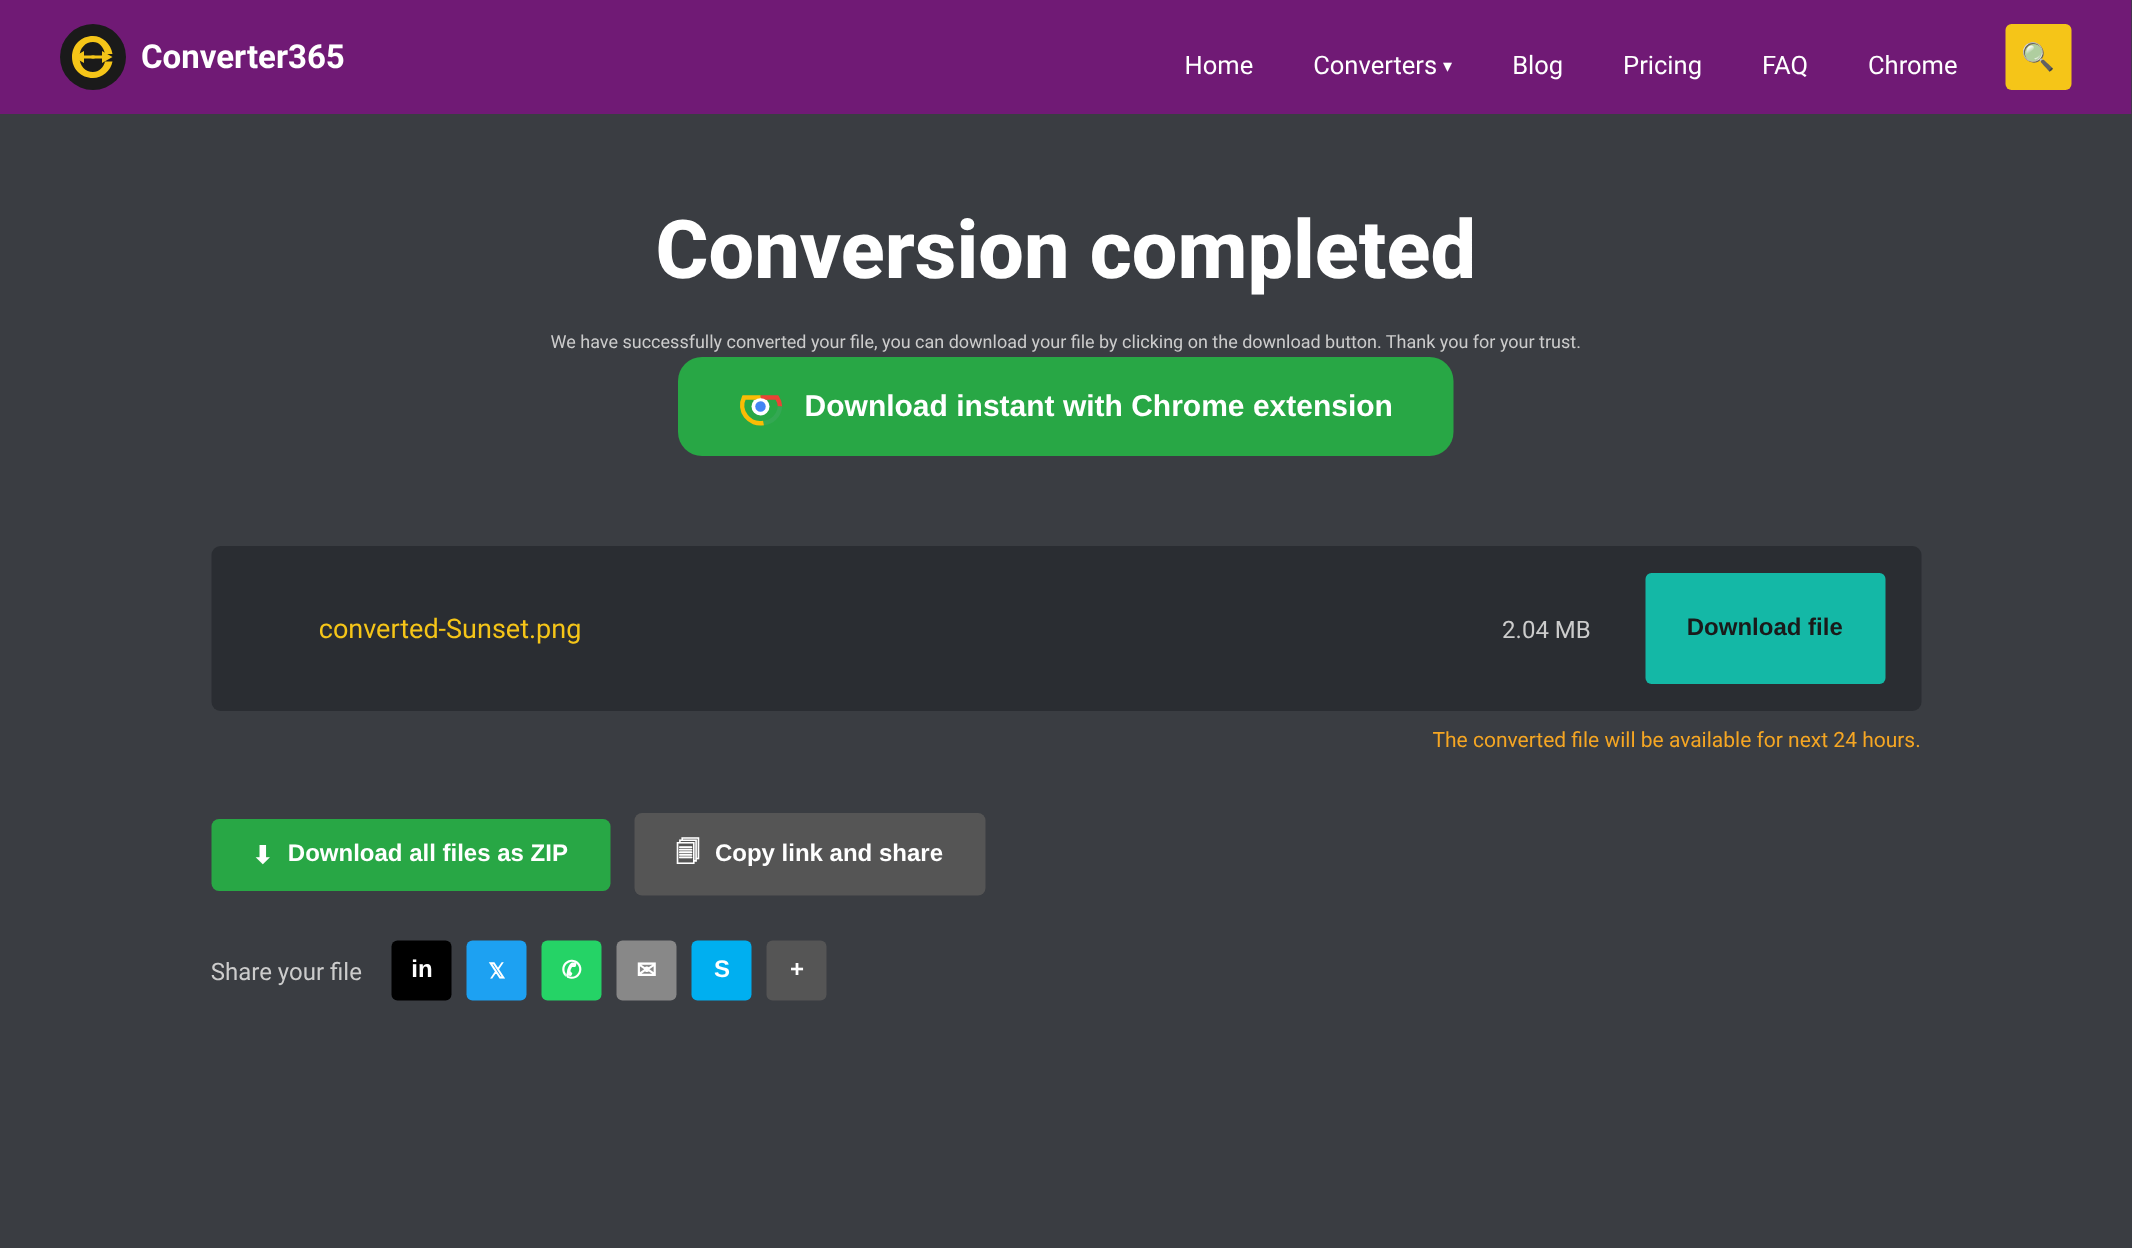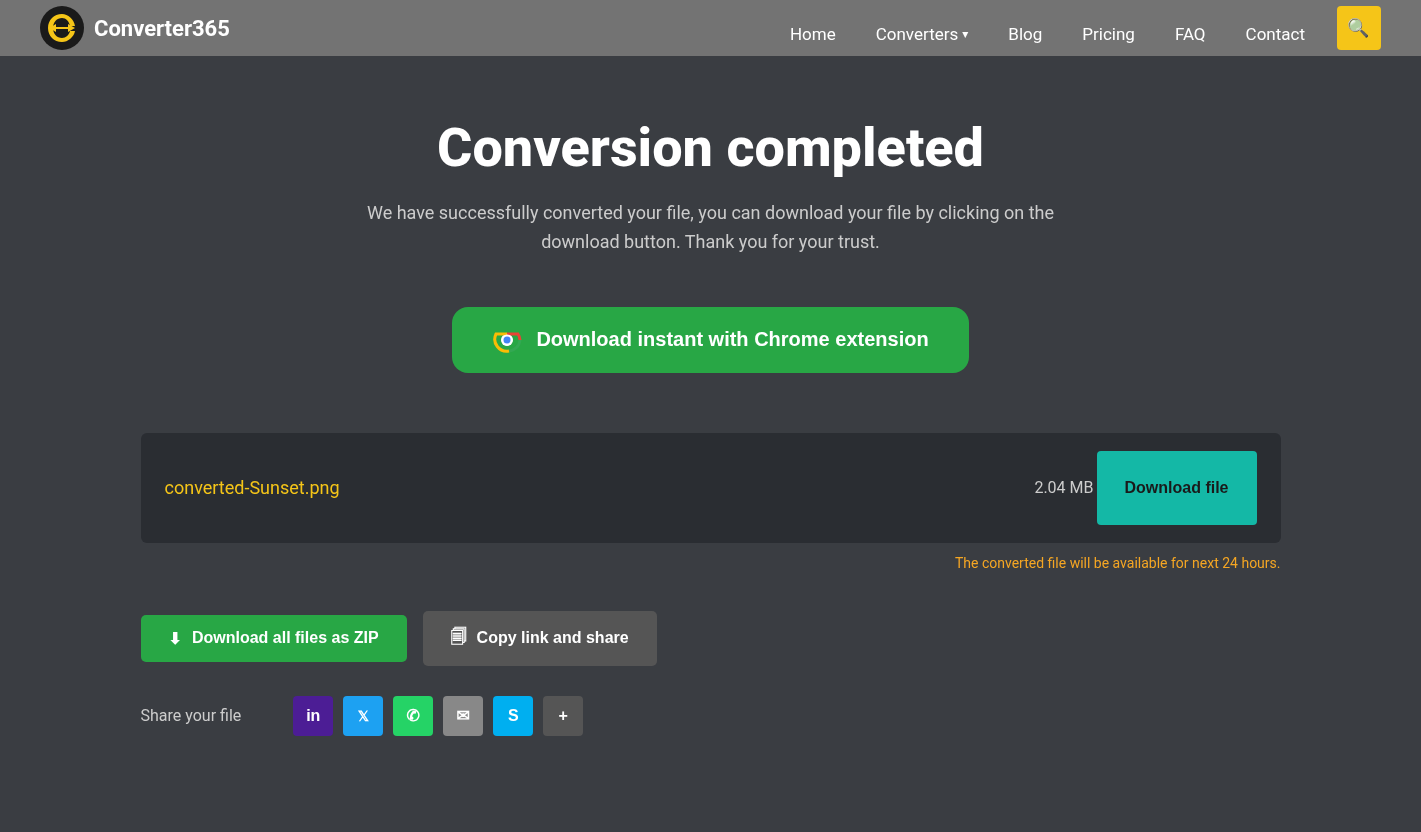--- a/index.html
+++ b/index.html
@@ -7,26 +7,26 @@
     body {
       font-family: -apple-system, BlinkMacSystemFont, 'Segoe UI', Roboto, sans-serif;
       background: #3a3d42;
       color: #fff;
       min-height: 832px;
       width: 1421px;
     }
 
     
     header {
-      background: #737373;
+      background: #701a75;
       display: flex;
       align-items: center;
       justify-content: space-between;
       padding: 0 40px;
-      height: 56px;
+      height: 76px;
     }
 
     .logo-area {
       display: flex;
       align-items: center;
       gap: 10px;
     }
 
     .logo-icon {
       width: 44px;
@@ -82,26 +82,25 @@
 
     .conversion-title {
       font-size: 54px;
       font-weight: 800;
       color: #fff;
       text-align: center;
       margin-bottom: 20px;
     }
 
     .conversion-subtitle {
-      font-size: 18px;
+      font-size: 12px;
       color: #ccc;
       text-align: center;
       max-width: 700px;
       line-height: 1.6;
-      margin-bottom: 50px;
     }
 
     .chrome-ext-btn {
       background: #28a745;
       color: #fff;
       border: none;
       border-radius: 16px;
       padding: 18px 40px;
       font-size: 20px;
       font-weight: 600;
@@ -126,30 +125,31 @@
       display: flex;
       align-items: center;
       justify-content: space-between;
       margin-bottom: 12px;
     }
 
     .file-name {
       font-size: 18px;
       color: #fff;
       font-weight: 400;
+      margin-left: 48px;
     }
 
     .file-name span {
       color: #f5c518;
     }
 
     .file-right {
       display: flex;
       align-items: center;
-      gap: 3px;
+      gap: 36px;
     }
 
     .file-size {
       color: #ccc;
       font-size: 16px;
     }
 
     .download-file-btn {
       background: #14b8a6;
       color: #1a1a1a;
@@ -231,21 +231,21 @@
       border: none;
       cursor: pointer;
       display: flex;
       align-items: center;
       justify-content: center;
       font-size: 16px;
       font-weight: 700;
       color: #fff;
     }
 
-    .si-linkedin { background: #4c1d95; margin-left: 32px; }
+    .si-linkedin { background: #000000; }
     .si-twitter { background: #1da1f2; }
     .si-whatsapp { background: #25d366; }
     .si-email { background: #888; }
     .si-skype { background: #00aff0; }
     .si-more { background: #555; }
 
     .chevron-down {
       font-size: 12px;
     }
   </style>
@@ -266,21 +266,21 @@
 
   <nav>
     <a class="nav-item">Home</a>
     <a class="nav-item">
       <span>Converters</span>
       <span class="chevron-down">▾</span>
     </a>
     <a class="nav-item">Blog</a>
     <a class="nav-item">Pricing</a>
     <a class="nav-item">FAQ</a>
-    <a class="nav-item">Contact</a>
+    <a class="nav-item">Chrome</a>
     <button class="search-btn">
       <span>🔍</span>
     </button>
   </nav>
 </header>
 
 <main>
   <h1 class="conversion-title">Conversion completed</h1>
   <p class="conversion-subtitle">We have successfully converted your file, you can download your file by clicking on the download button. Thank you for your trust.</p>
 

